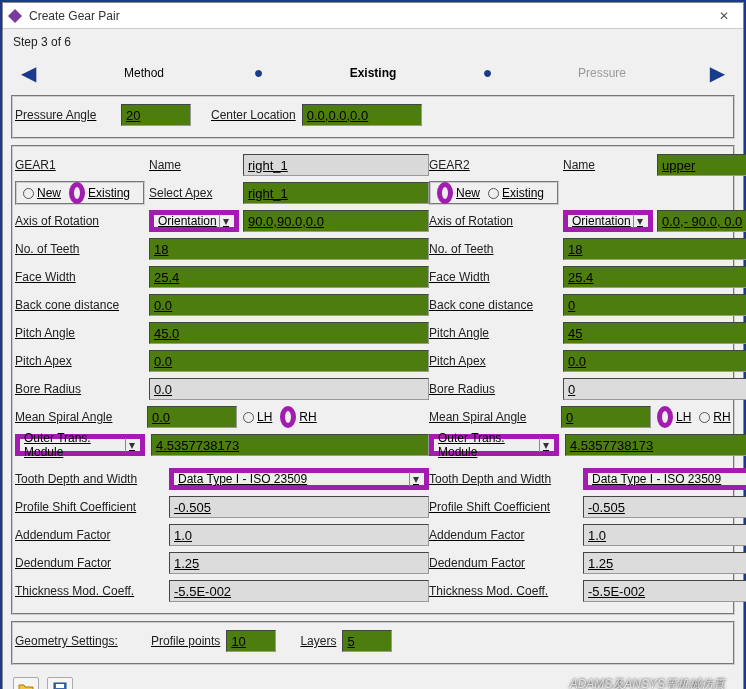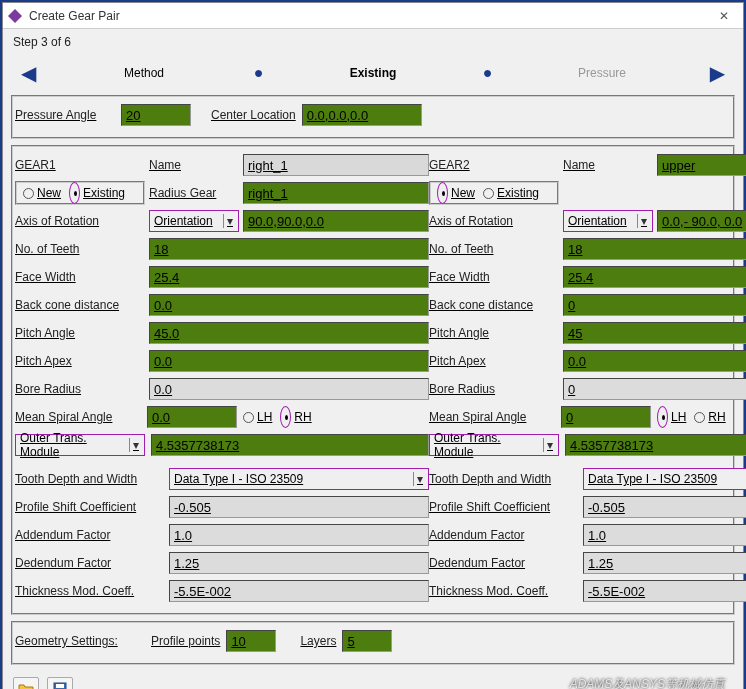--- a/index.html
+++ b/index.html
@@ -21,21 +21,21 @@
   .lbl { color:#222; white-space:nowrap; }
   input[type="text"].inp, .inp { border:1px inset #999; background:#4d7c0f; height:22px; padding:0 4px; font-size:13px;}
   .inp.gray { background:#d9d9d9; }
   .inp.gray2 { background:#dcdcdc; }
   .radio-group { border:2px groove #ccc; padding:2px 6px; display:inline-flex; gap:8px; align-items:center; height:24px;}
   .radio-item { display:flex; align-items:center; gap:3px; }
   .radio-dot { width:11px; height:11px; border:1px solid #555; border-radius:50%; display:inline-flex; align-items:center;justify-content:center;}
   .radio-dot.sel::after{content:"";width:5px;height:5px;border-radius:50%;background:#000;display:block;}
   .twocol { display:flex; }
   .col { flex:1; }
-  .sel { border:1px solid #a21caf; background:#efefef; height:22px; display:inline-flex; align-items:center; padding:0 2px 0 4px; }
+  .sel { border:5px solid #a21caf; background:#efefef; height:22px; display:inline-flex; align-items:center; padding:0 2px 0 4px; }
   .sel .arrow-dn { margin-left:auto; border-left:1px solid #888; padding:0 3px;color:#333;}
   .hdr { font-weight:normal; color:#222; }
   .divider { height:6px; }
   .bottom-icons { display:flex; gap:8px; padding:6px 10px 8px 10px; align-items:center;}
   .btn-icon { width:26px;height:24px;border:1px solid #aaa;background:#f5f5f5;display:flex;align-items:center;justify-content:center;border-radius:2px;}
   .watermark { color:rgba(255,255,255,0.7); font-style:italic; position:absolute; right:18px; bottom:16px; text-shadow:0 0 3px #000;}
   .col .gridrow { display:grid; grid-template-columns: 130px 1fr; gap:4px; align-items:center; margin-bottom:4px; min-height:24px;}
   .col .gridrow3 { display:grid; grid-template-columns: 130px 90px 1fr; gap:4px; align-items:center; margin-bottom:4px; min-height:24px;}
   .col .gridrow4 { display:grid; grid-template-columns: 150px 1fr; gap:4px; align-items:center; margin-bottom:4px; min-height:24px;}
   .small-radio-pair { display:flex; gap:8px; align-items:center; }
@@ -88,21 +88,21 @@
           <span class="radio-group">
             <span class="radio-item">
                 <span class="radio-dot"></span>
                 <span>New</span>
               </span>
             <span class="radio-item">
                 <span class="radio-dot sel"></span>
                 <span>Existing</span>
               </span>
           </span>
-          <span class="lbl">Radius Gear</span>
+          <span class="lbl">Select Apex</span>
           <input class="inp" value="right_1" style="">
         </div>
         <div class="gridrow3">
           <span class="lbl">Axis of Rotation</span>
           <span class="sel" style="width:90px">
               <span>Orientation</span>
               <span class="arrow-dn">▾</span>
             </span>
           <input class="inp" value="90.0,90.0,0.0" style="">
         </div>

